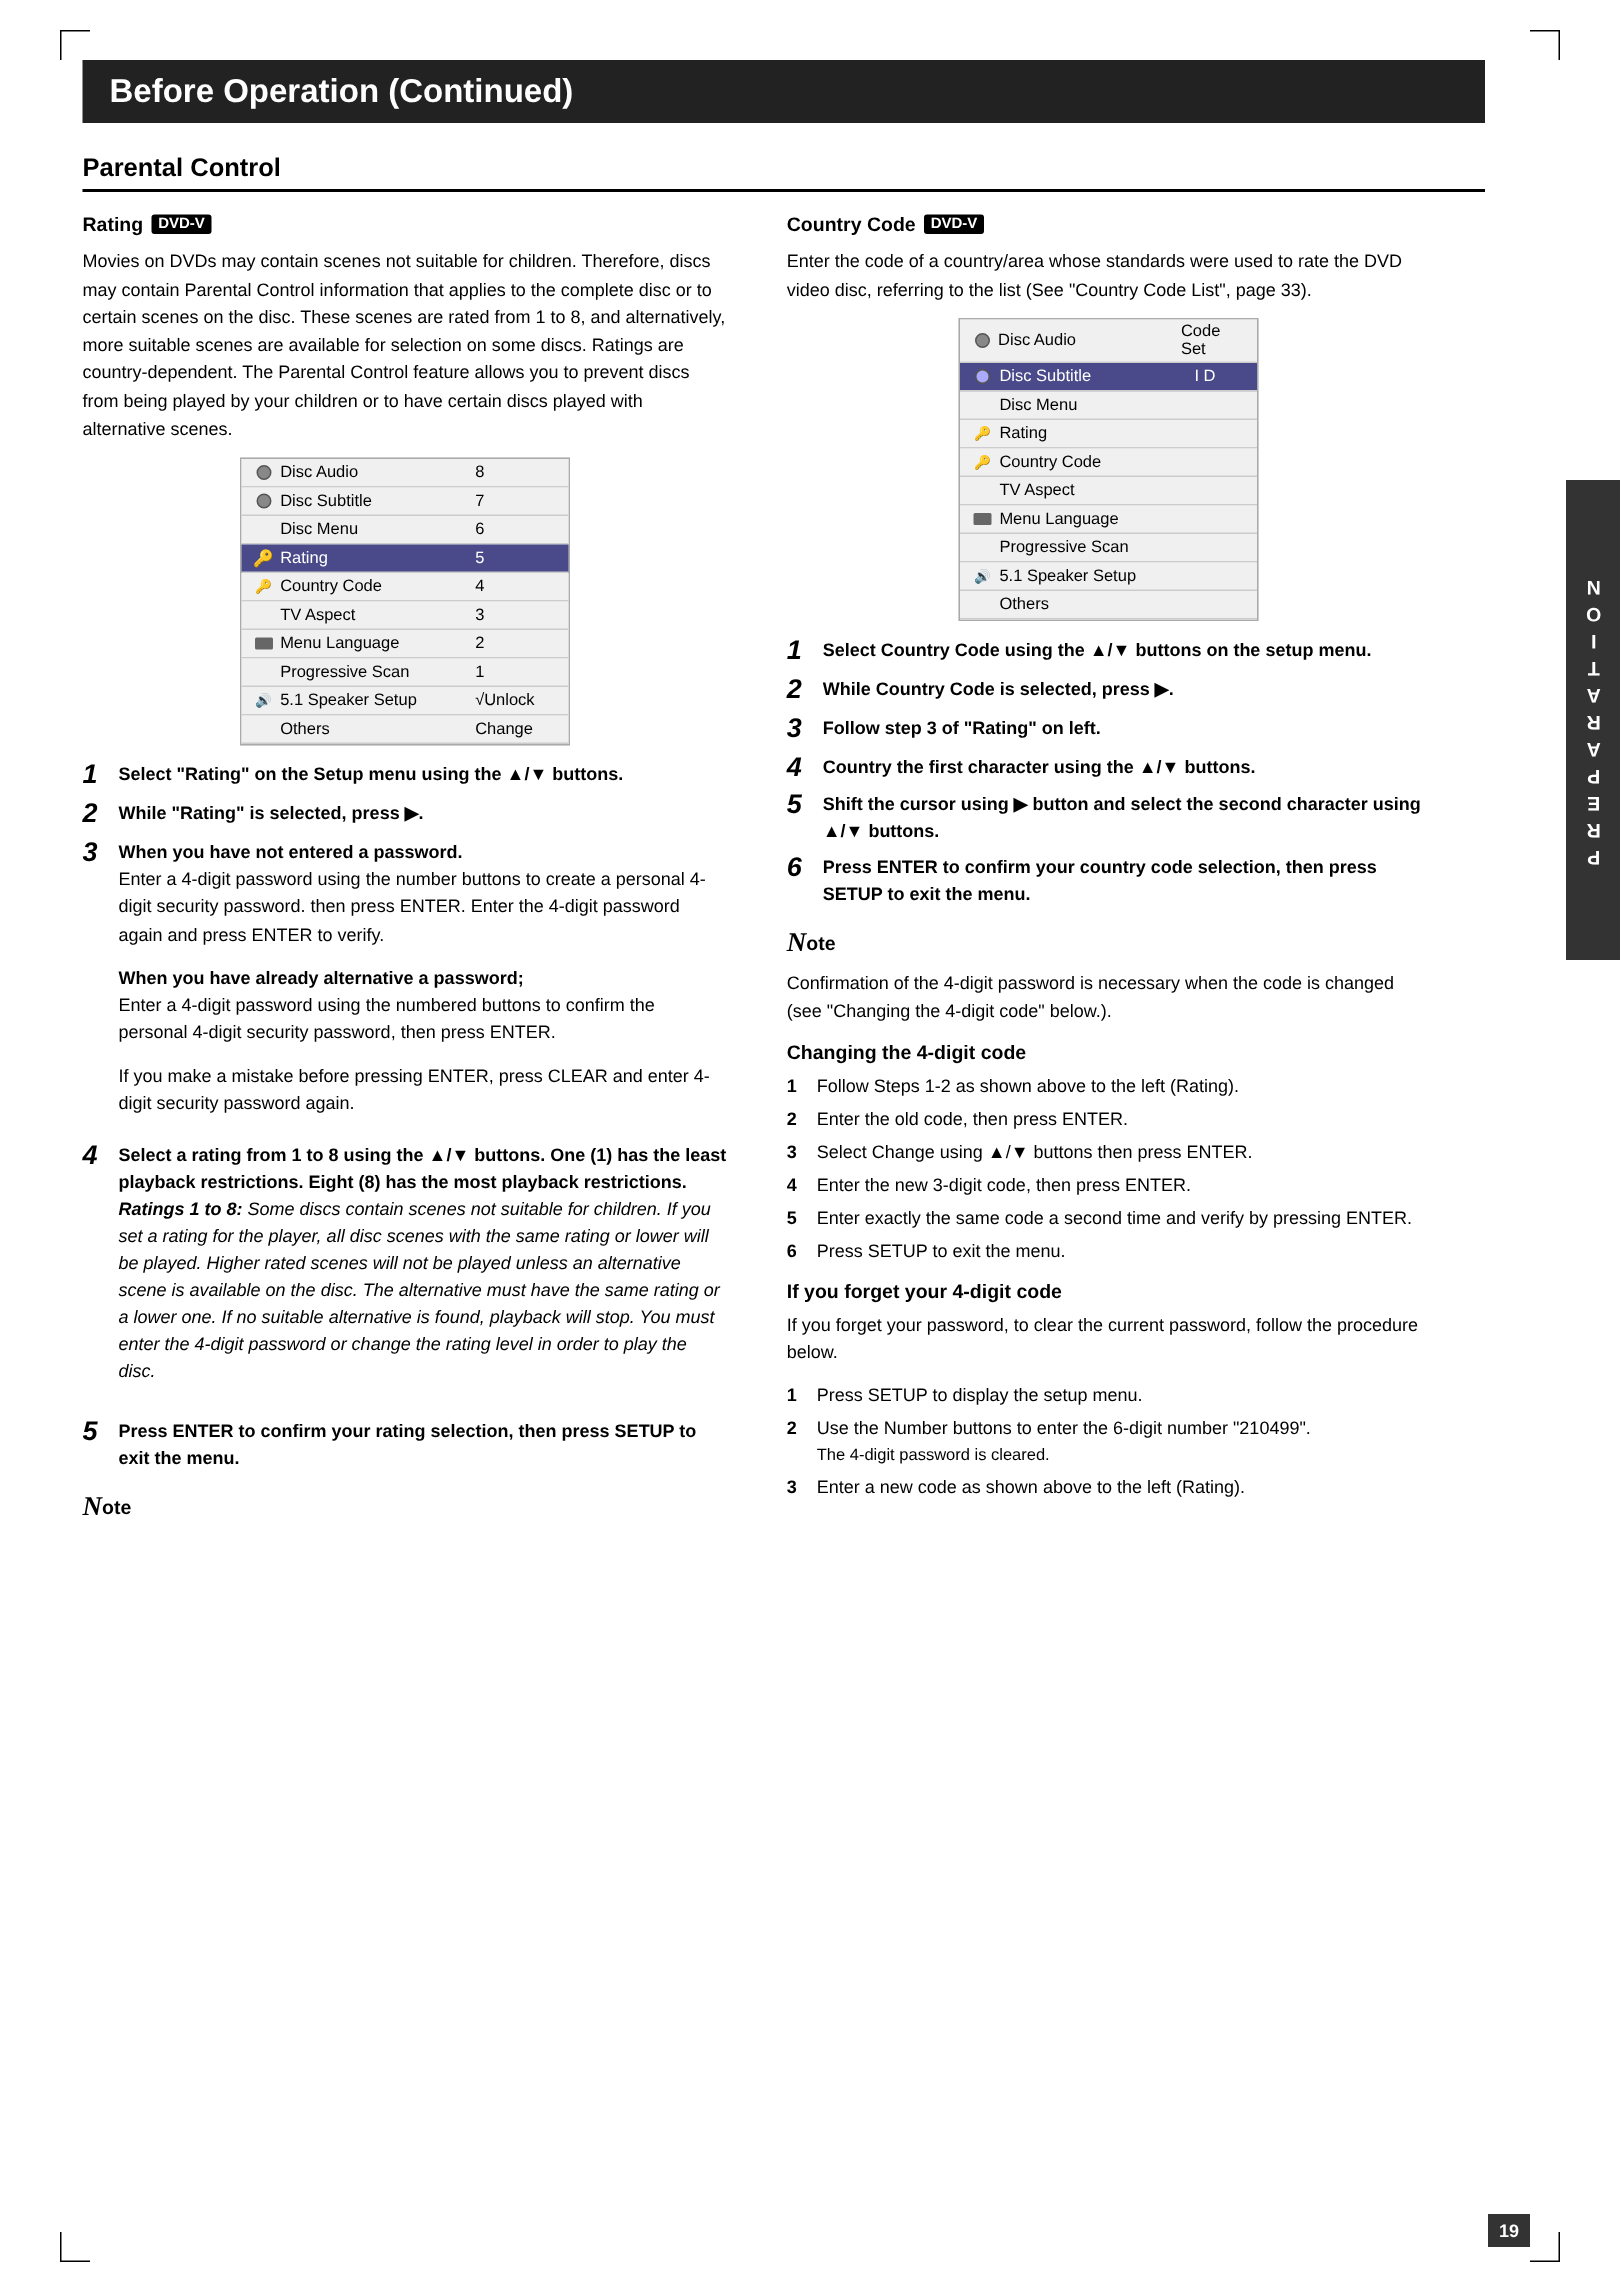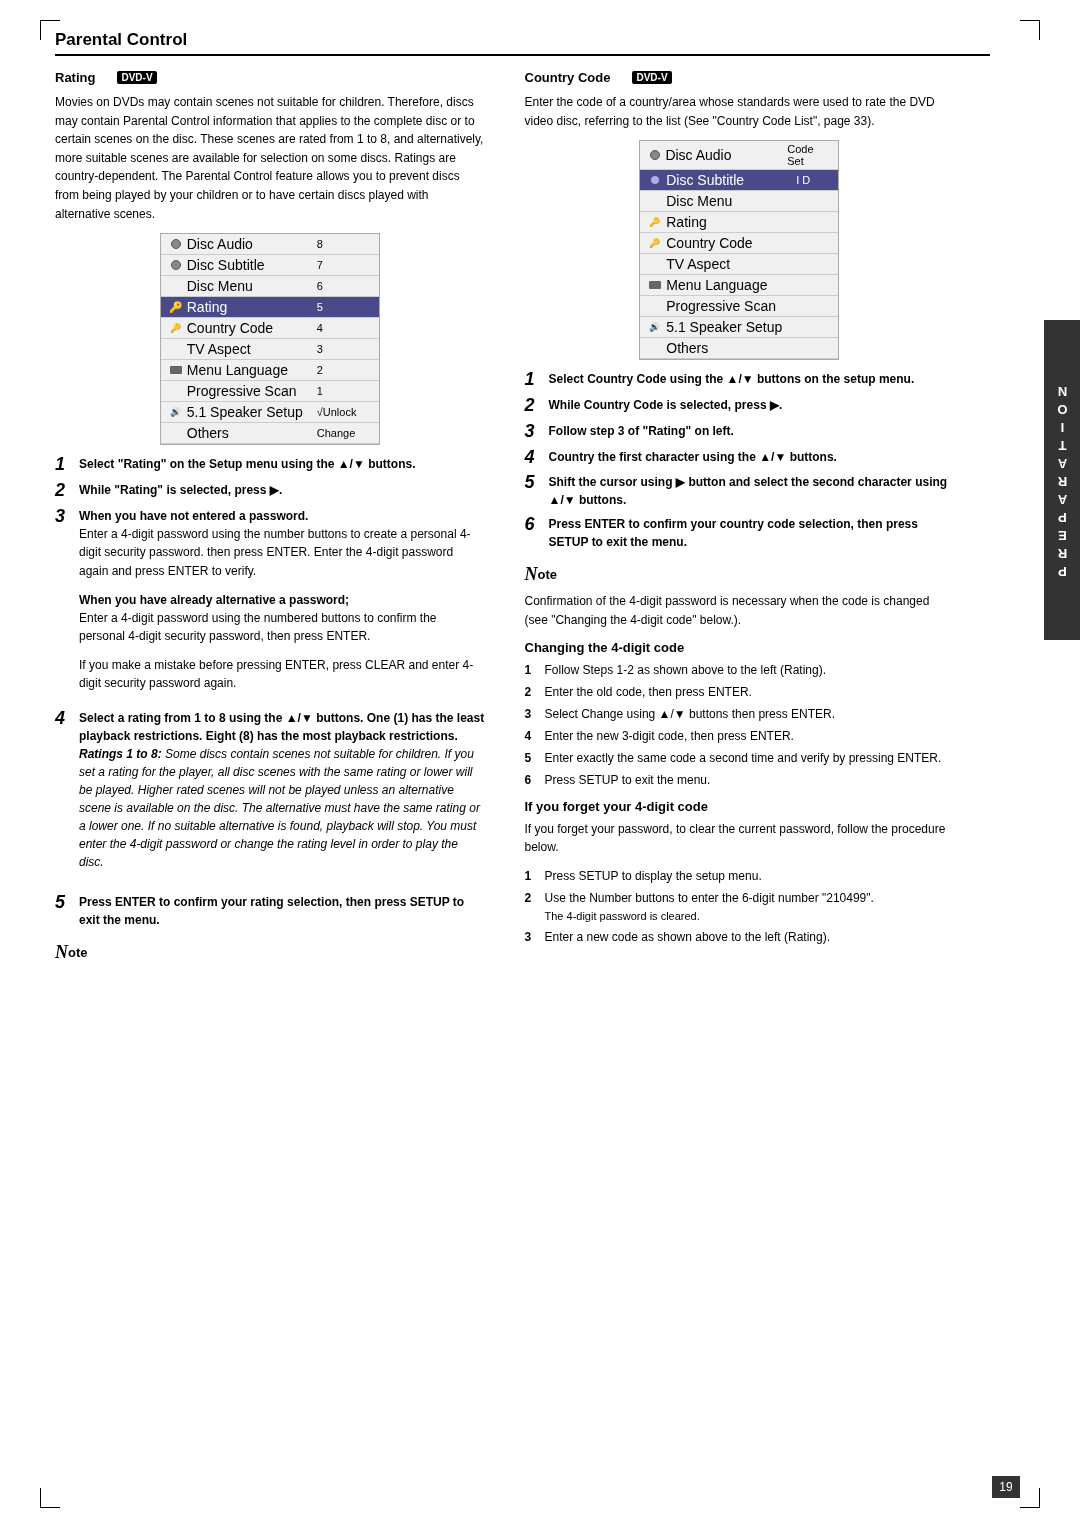--- a/index.html
+++ b/index.html
@@ -59,21 +59,21 @@
       bottom: 30px;
       right: 60px;
       background: #333;
       color: #fff;
       width: 28px;
       height: 22px;
       display: flex;
       align-items: center;
       justify-content: center;
       font-size: 12px;
-      font-weight: normal;
+      font-weight: bold;
     }
 
     
     .content {
       margin: 0 50px 0 55px;
       padding-right: 40px;
     }
 
     
     .title-banner {
@@ -121,21 +121,20 @@
 
     
     .dvd-badge {
       background: #000;
       color: #fff;
       font-size: 10px;
       font-weight: bold;
       padding: 1px 4px;
       border-radius: 2px;
       display: inline-block;
-      margin-left: 16px;
     }
 
     
     .body-text {
       font-size: 12px;
       line-height: 1.55;
       margin-bottom: 10px;
     }
 
     
@@ -152,21 +151,21 @@
       padding: 2px 8px;
       border-bottom: 1px solid #ccc;
       background: #f0f0f0;
     }
     .setup-menu-row.highlighted {
       background: #4a4a8a;
       color: #fff;
     }
     .setup-menu-col1 {
       width: 130px;
-      font-size: 14px;
+      font-size: 11px;
     }
     .setup-menu-col2 {
       font-size: 11px;
     }
     .menu-icon {
       width: 14px;
       height: 14px;
       display: inline-flex;
       align-items: center;
       justify-content: center;
@@ -299,20 +298,21 @@
   <div class="side-tab">
     <span class="side-tab-text">PREPARATION</span>
   </div>
 
   <div class="page-number">
     <span>19</span>
   </div>
 
   <div class="content">
 
+    <div class="title-banner">Before Operation (Continued)</div>
 
     <div class="section-title">Parental Control</div>
 
     <div class="two-col">
 
       <div class="col-left">
 
         <div class="subsection-heading">
           <span>Rating</span>
           <span class="dvd-badge">DVD-V</span>

